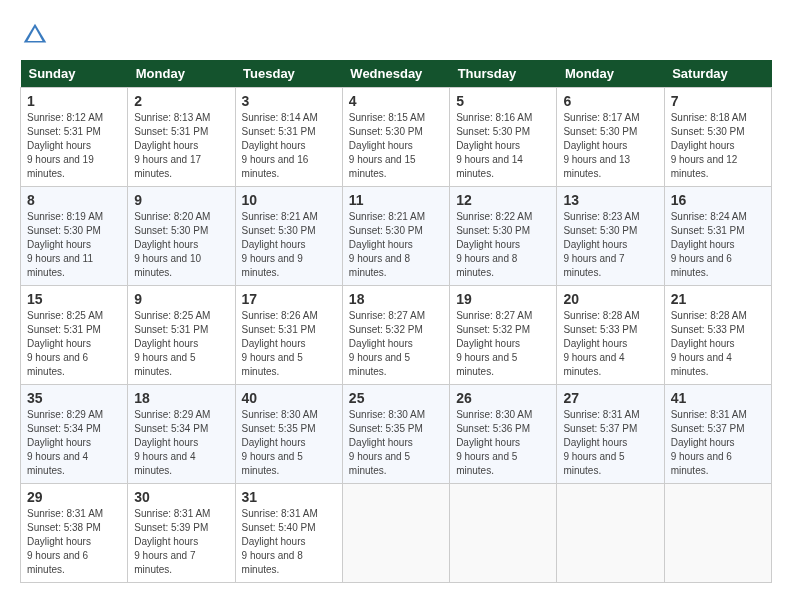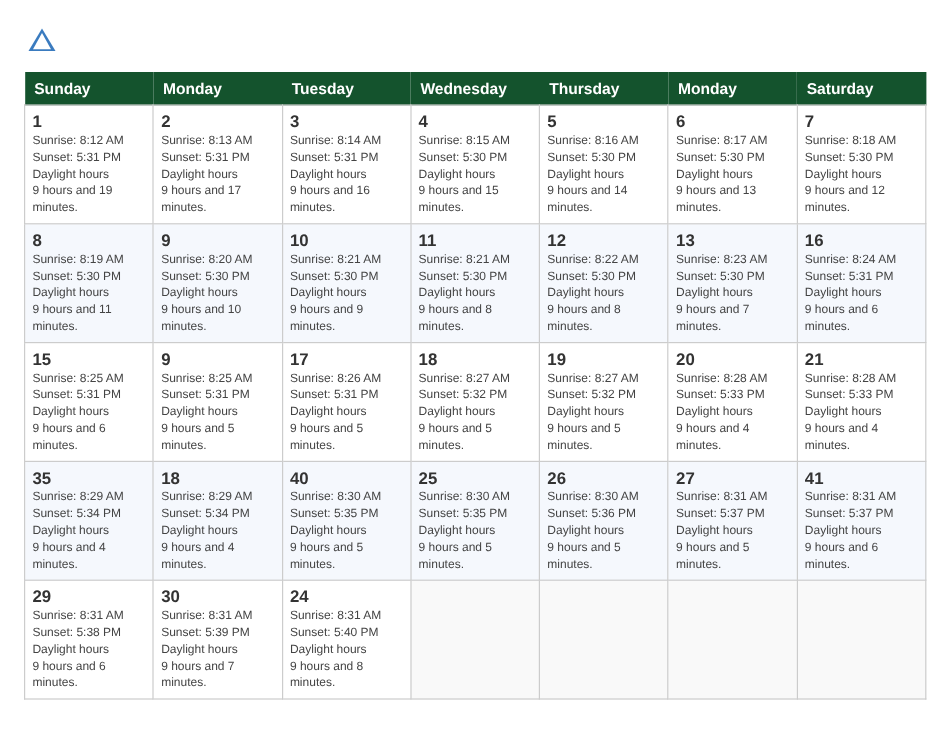--- a/index.html
+++ b/index.html
@@ -399,21 +399,21 @@
           <td>
         <span class="day-number">30</span>
         <div class="day-info">
           Sunrise: 8:31 AM<br>
           Sunset: 5:39 PM<br>
           Daylight hours<br>
           9 hours and 7 minutes.
         </div>
       </td>
           <td>
-        <span class="day-number">24</span>
+        <span class="day-number">31</span>
         <div class="day-info">
           Sunrise: 8:31 AM<br>
           Sunset: 5:40 PM<br>
           Daylight hours<br>
           9 hours and 8 minutes.
         </div>
       </td>
           <td class="empty"></td>
           <td class="empty"></td>
           <td class="empty"></td>

